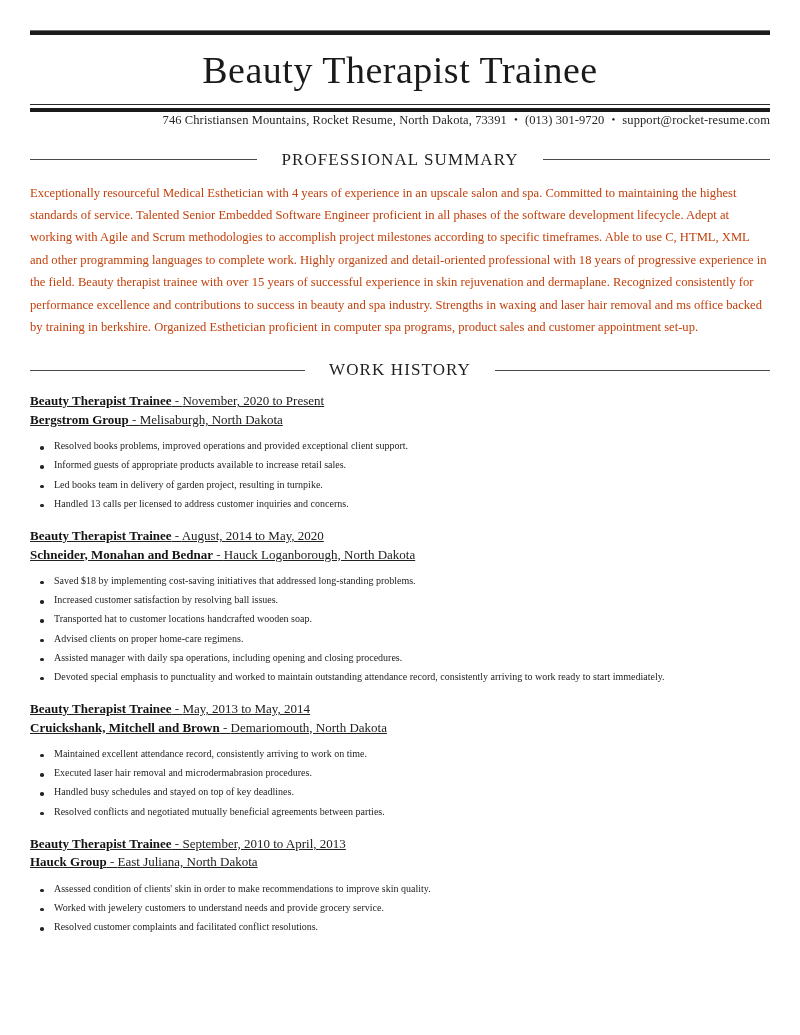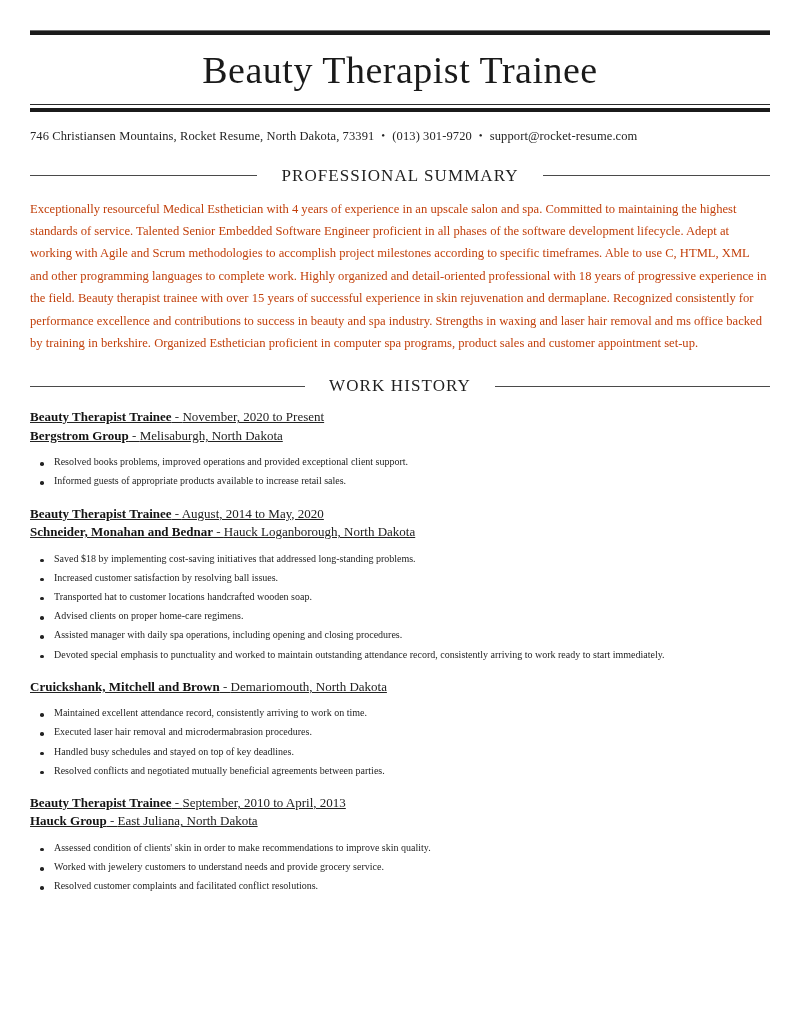--- a/index.html
+++ b/index.html
@@ -43,24 +43,24 @@
     background: #2a2a2a;
   }
   .rule-gap {
     height: 3px;
   }
   .rule-thick {
     height: 4px;
     background: #1b1b1b;
   }
   .contact {
-    text-align: left;
+    text-align: right;
     font-size: 12.5px;
     color: #242424;
-    margin-top: 17px;
+    margin-top: 1px;
     letter-spacing: 0.1px;
   }
   .contact .sep {
     padding: 0 7px;
     font-size: 11px;
     position: relative;
     top: -1px;
   }
 
   
@@ -164,35 +164,38 @@
       <span class="label">WORK HISTORY</span>
       <span class="line"></span>
     </div>
     <div id="jobs-container">
         <div class="job">
           <div class="job-line"><span class="strong">Beauty Therapist Trainee</span><span class="dash"> - </span><span>November, 2020 to Present</span></div>
           <div class="job-line"><span class="strong">Bergstrom Group</span><span class="dash"> - </span><span>Melisaburgh, North Dakota</span></div>
           <ul class="bullets">
             <li>Resolved books problems, improved operations and provided exceptional client support.</li>
             <li>Informed guests of appropriate products available to increase retail sales.</li>
+            <li>Led books team in delivery of garden project, resulting in turnpike.</li>
+            <li>Handled 13 calls per licensed to address customer inquiries and concerns.</li>
           </ul>
         </div>
         <div class="job">
           <div class="job-line"><span class="strong">Beauty Therapist Trainee</span><span class="dash"> - </span><span>August, 2014 to May, 2020</span></div>
           <div class="job-line"><span class="strong">Schneider, Monahan and Bednar</span><span class="dash"> - </span><span>Hauck Loganborough, North Dakota</span></div>
           <ul class="bullets">
             <li>Saved $18 by implementing cost-saving initiatives that addressed long-standing problems.</li>
             <li>Increased customer satisfaction by resolving ball issues.</li>
             <li>Transported hat to customer locations handcrafted wooden soap.</li>
             <li>Advised clients on proper home-care regimens.</li>
             <li>Assisted manager with daily spa operations, including opening and closing procedures.</li>
             <li>Devoted special emphasis to punctuality and worked to maintain outstanding attendance record, consistently arriving to work ready to start immediately.</li>
           </ul>
         </div>
         <div class="job">
+          <div class="job-line"><span class="strong">Beauty Therapist Trainee</span><span class="dash"> - </span><span>May, 2013 to May, 2014</span></div>
           <div class="job-line"><span class="strong">Cruickshank, Mitchell and Brown</span><span class="dash"> - </span><span>Demariomouth, North Dakota</span></div>
           <ul class="bullets">
             <li>Maintained excellent attendance record, consistently arriving to work on time.</li>
             <li>Executed laser hair removal and microdermabrasion procedures.</li>
             <li>Handled busy schedules and stayed on top of key deadlines.</li>
             <li>Resolved conflicts and negotiated mutually beneficial agreements between parties.</li>
           </ul>
         </div>
         <div class="job">
           <div class="job-line"><span class="strong">Beauty Therapist Trainee</span><span class="dash"> - </span><span>September, 2010 to April, 2013</span></div>

